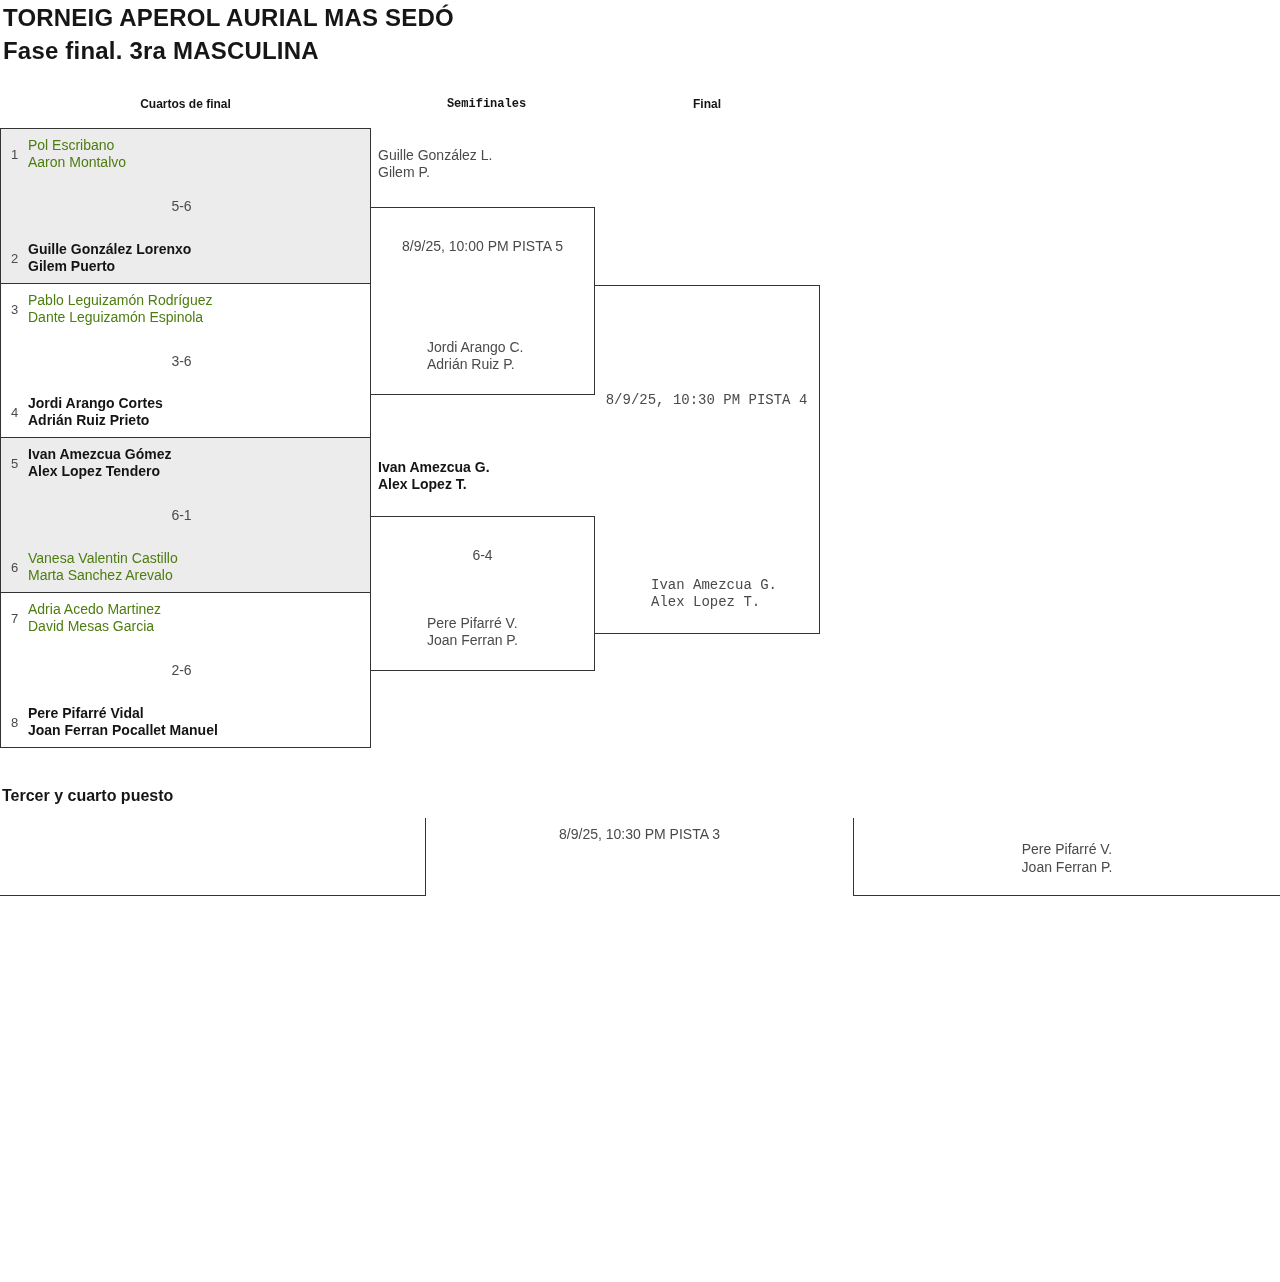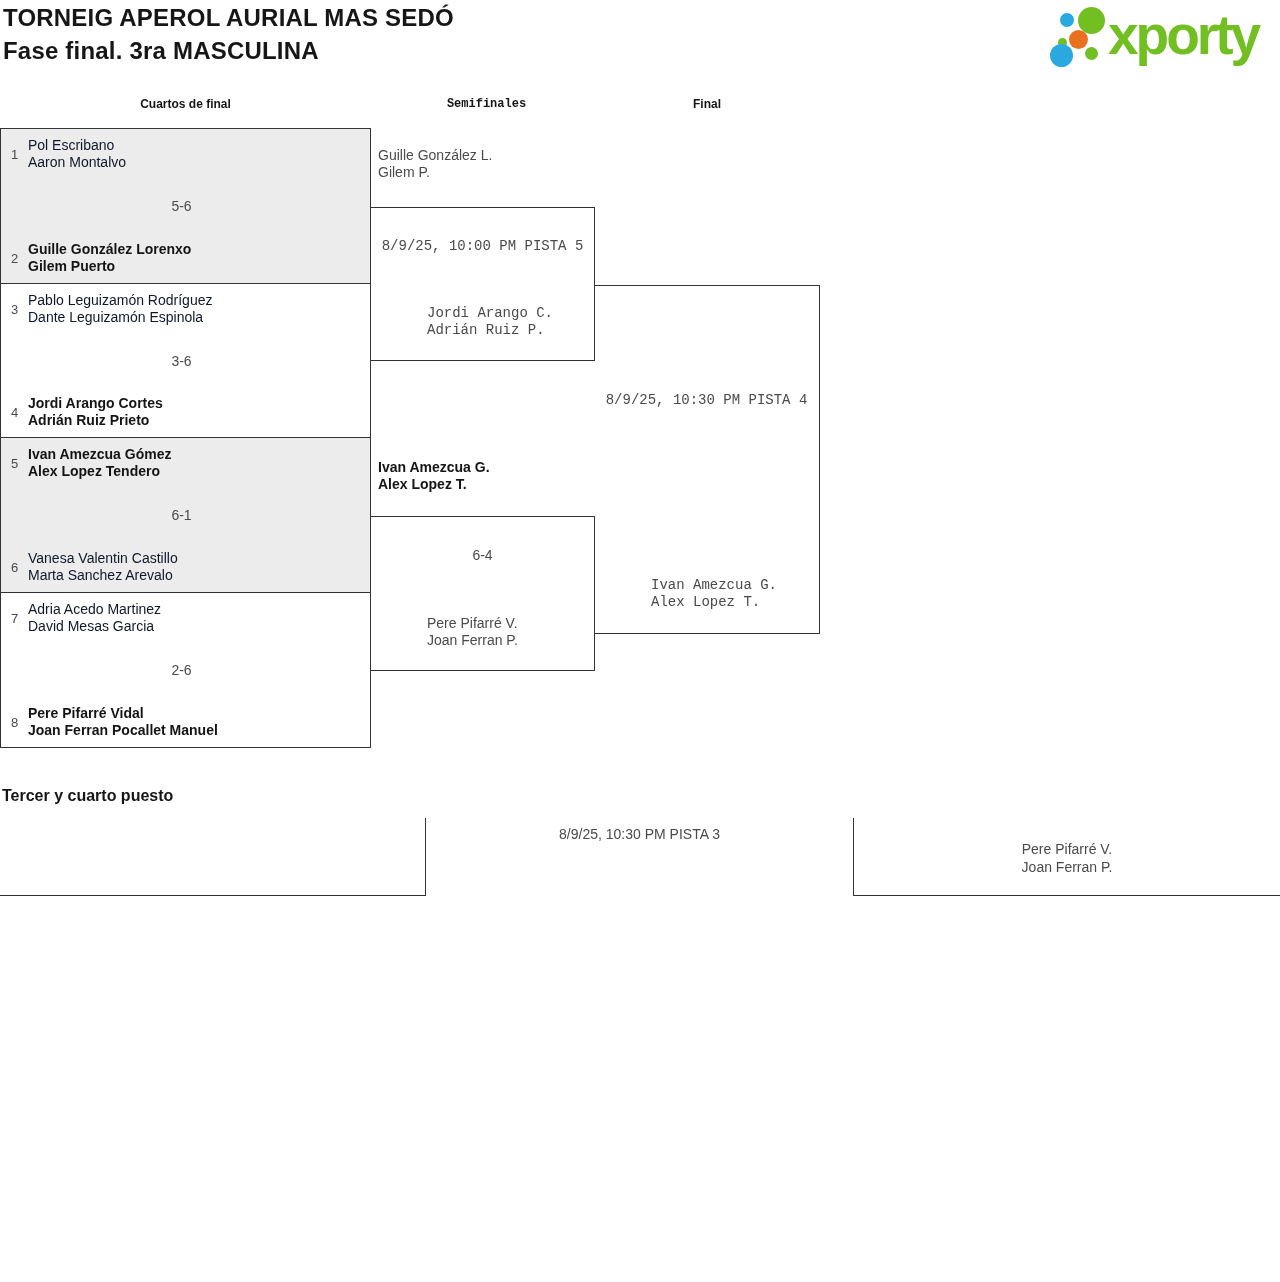--- a/index.html
+++ b/index.html
@@ -34,31 +34,31 @@
   
   .qf{left:0;width:371px;border:1px solid #333;box-sizing:border-box;background:#fff;
       display:flex;flex-direction:column;justify-content:space-between;padding:8px 8px 8px 0;}
   .qf.shaded{background:#ececec;}
   .qf1{top:128px;height:156px;}
   .qf2{top:283px;height:155px;}
   .qf3{top:437px;height:156px;}
   .qf4{top:592px;height:156px;}
   .team-row{display:flex;align-items:center;}
   .seed{width:27px;text-align:center;font-size:13px;color:#4a4a4a;flex:none;}
-  .names{font-size:14px;line-height:17px;color:#0f172a;}
+  .names{font-size:14px;line-height:17px;color:#4d7c0f;}
   .team-row.winner .names{font-weight:700;color:#141414;}
   .score{text-align:center;font-size:14px;color:#4a4a4a;}
 
   
   .sf-label{font-size:14px;line-height:17px;color:#4a4a4a;}
   .sf-label.winner{font-weight:700;color:#141414;}
   .sf-label-1{left:378px;top:147px;}
   .sf-label-2{left:378px;top:459px;}
   .sf-box{left:370px;width:225px;border:1px solid #333;box-sizing:border-box;}
-  .sf-box-1{top:207px;height:154px;font-family:Liberation Mono, monospace;}
+  .sf-box-1{top:207px;height:188px;}
   .sf-box-2{top:516px;height:155px;padding-left:32px;}
   .box-info{position:absolute;left:0;right:0;top:30px;text-align:center;font-size:14px;color:#4a4a4a;}
   .box-team{position:absolute;left:8px;bottom:21px;font-size:14px;line-height:17px;color:#4a4a4a;margin-left:48px;}
   .final-box{left:594px;top:285px;width:226px;height:349px;border:1px solid #333;border-left:none;box-sizing:border-box;font-family:Liberation Mono, monospace;}
   .final-box .box-info{top:106px;}
   .final-box .box-team{left:9px;bottom:22px;}
 
   
   .tp-heading{left:2px;top:787px;font-size:16px;font-weight:700;color:#161616;}
   .tp-slot-left{left:0;top:818px;width:426px;height:78px;box-sizing:border-box;
@@ -71,29 +71,20 @@
 </head>
 <body>
 
 <div class="page">
 
   <div class="abs titleblock">
     <div>TORNEIG APEROL AURIAL MAS SEDÓ</div>
     <div>Fase final. 3ra MASCULINA</div>
   </div>
 
-  <a class="abs logo">
-    <span class="dot c-blue d-blue-sm"></span>
-    <span class="dot c-green d-green-lg"></span>
-    <span class="dot c-orange d-orange"></span>
-    <span class="dot c-green d-green-xs"></span>
-    <span class="dot c-blue d-blue-lg"></span>
-    <span class="dot c-green d-green-sm"></span>
-    <span class="wordmark">xporty</span>
-  </a>
 
   <div class="abs round-header rh-qf">Cuartos de final</div>
   <div class="abs round-header rh-sf">Semifinales</div>
   <div class="abs round-header rh-f">Final</div>
 
   <div class="abs qf qf1 shaded">
     <div class="team-row">
       <div class="seed">1</div>
       <div class="names">
         <div>Pol Escribano</div>

